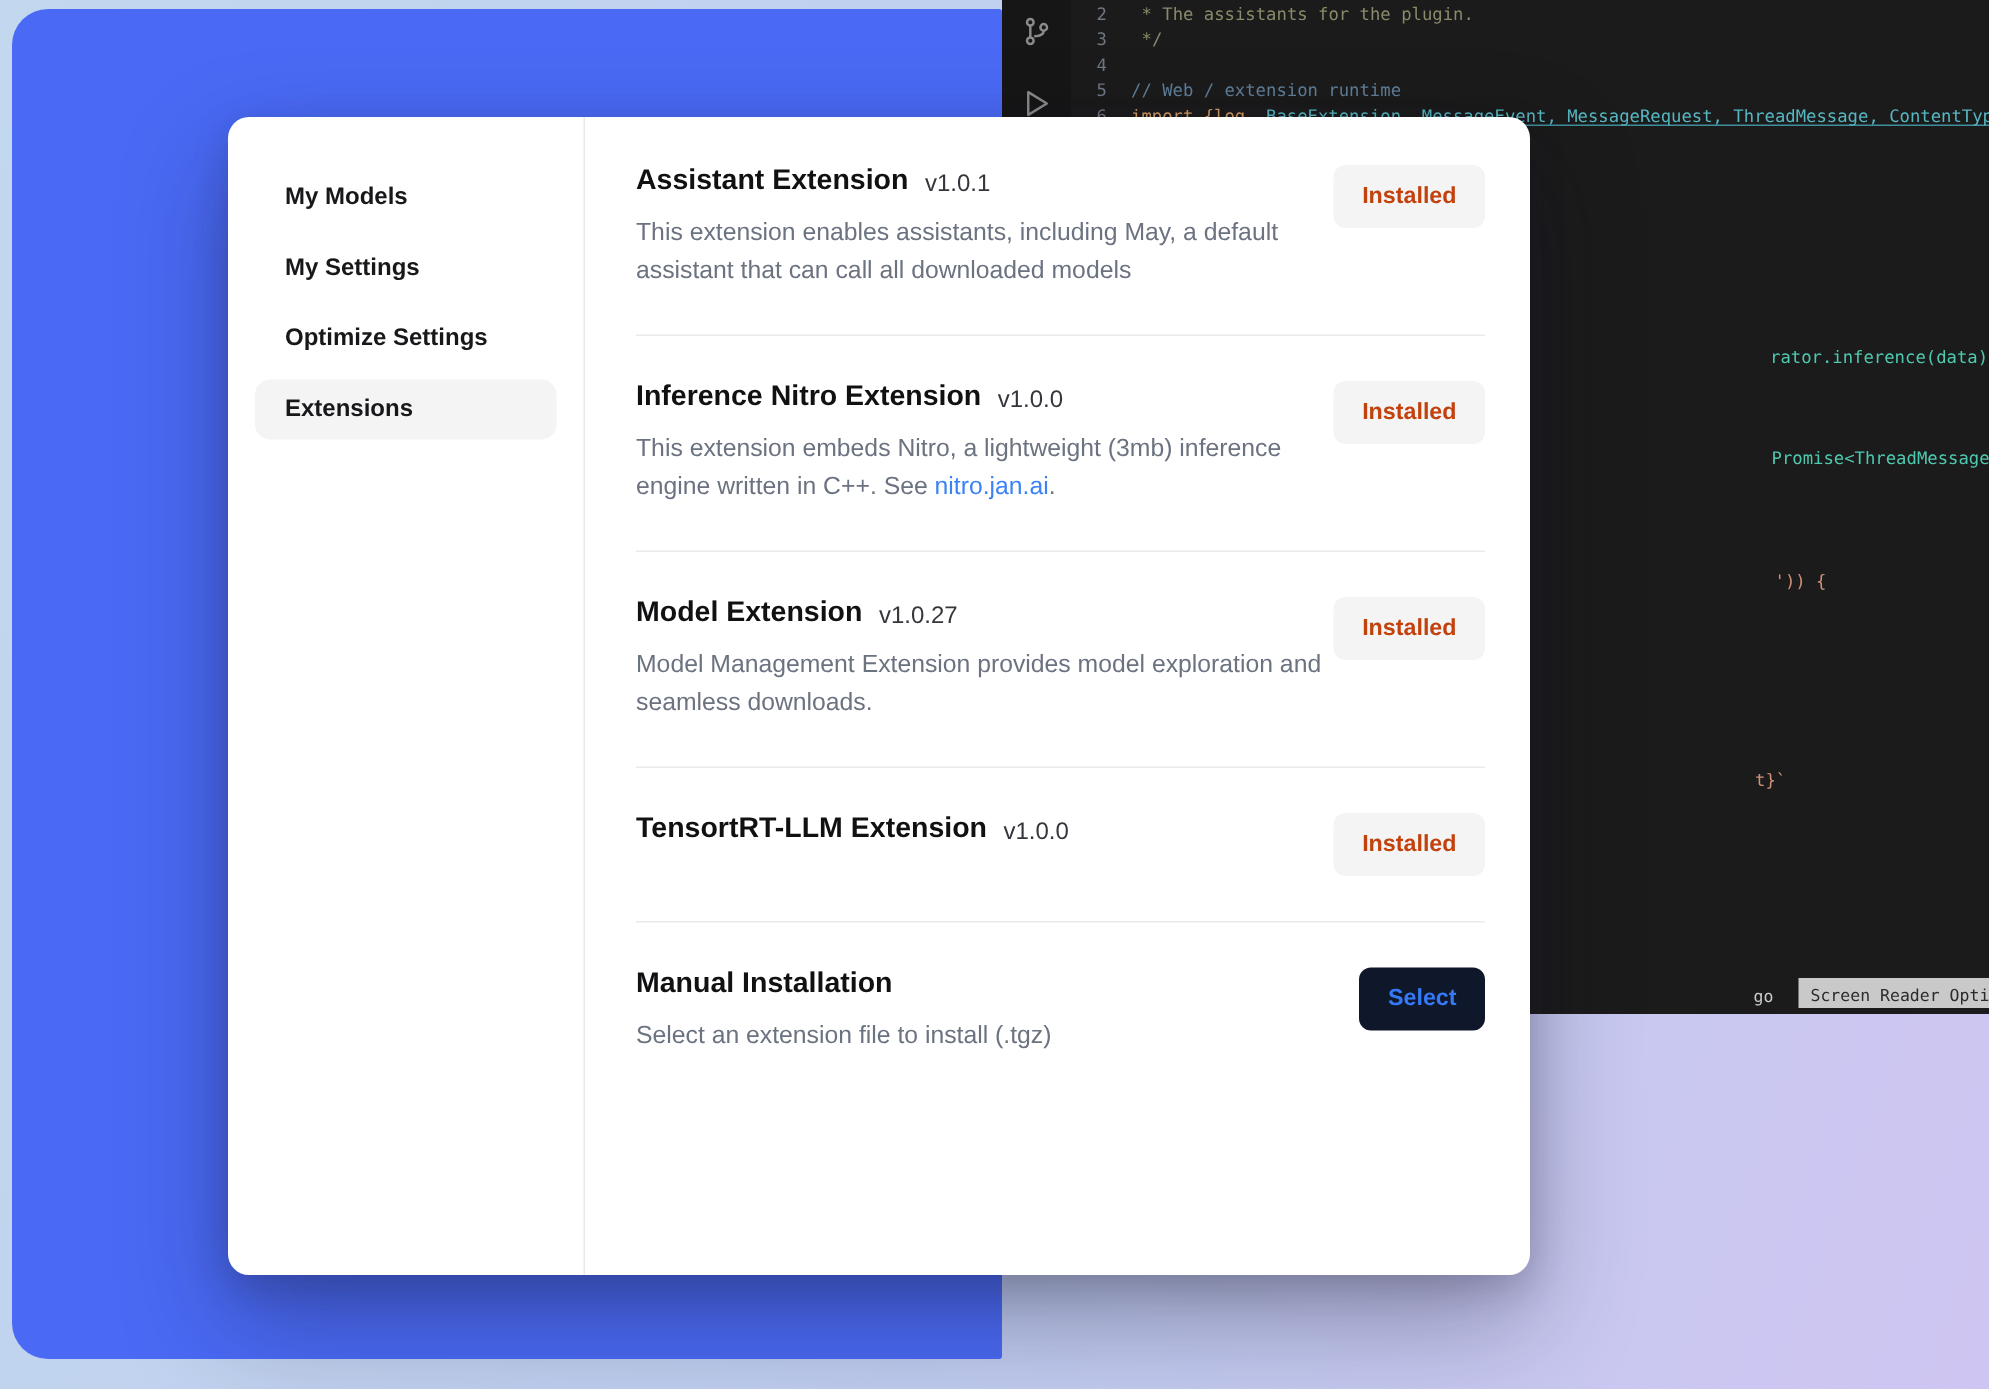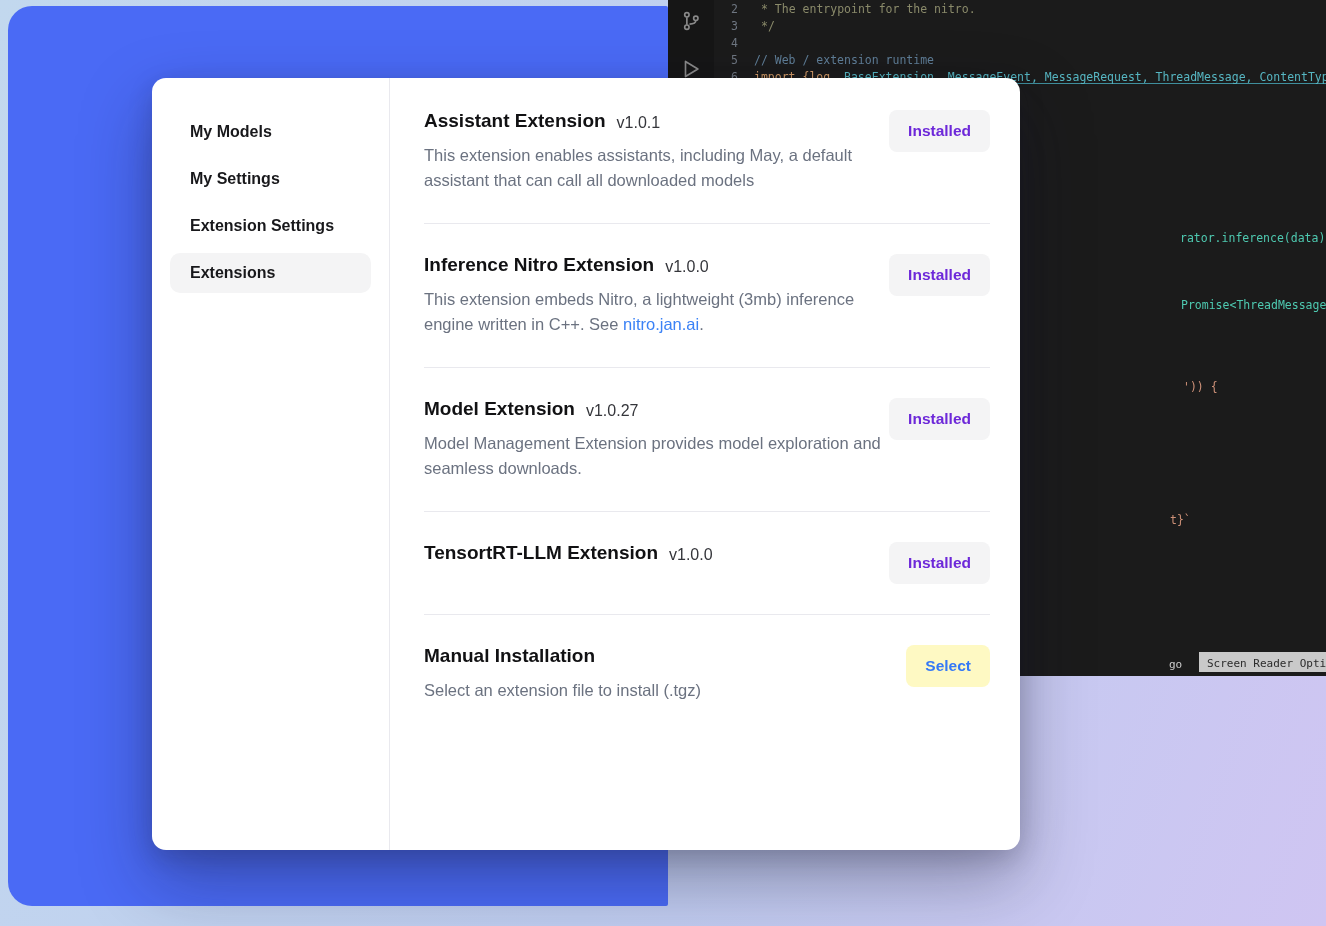--- a/index.html
+++ b/index.html
@@ -69,22 +69,22 @@
   .title-row { display:flex; align-items:flex-end; gap:11px; }
   .ext-title { font-size:19px; font-weight:700; color:#111113; margin:0; }
   .ext-version { font-size:16px; color:#35363b; }
   .ext-desc { font-size:16.5px; line-height:25px; color:#6b7280; margin-top:11px; }
   .ext-link { color:#3b82f6; text-decoration:none; cursor:pointer; }
   .btn {
     margin-left:auto; flex-shrink:0; border:none; border-radius:8px;
     padding:12px 19px; font-size:15.5px; font-weight:700;
     font-family:"Liberation Sans", sans-serif; cursor:pointer;
   }
-  .btn-installed { background:#f4f4f5; color:#6d28d9; }
-  .btn-select { background:#fef9c3; color:#3579f6; }
+  .btn-installed { background:#f4f4f5; color:#c2410c; }
+  .btn-select { background:#0f172a; color:#3579f6; }
 </style>
 </head>
 <body>
 
 <div class="blue-panel"></div>
 
 <div class="editor">
   <div class="activity-bar">
     <svg width="22" height="22" viewBox="0 0 16 16" fill="none" stroke="#8a8a8a" stroke-width="1.2">
       <circle cx="5" cy="3.5" r="1.6"></circle>
@@ -93,21 +93,21 @@
       <path d="M5 5.2v5.6 M11.5 7.6c0 2.2-2.6 2.6-4.6 2.7"></path>
     </svg>
     <svg width="22" height="22" viewBox="0 0 16 16" fill="none" stroke="#8a8a8a" stroke-width="1.2">
       <path d="M4 2.5l9 5.5-9 5.5z" stroke-linejoin="round"></path>
     </svg>
   </div>
 
   <div class="code-area">
     <div class="code-line">
       <span class="ln">2</span>
-      <span class="tok cmt-olive pad1">* The entrypoint for the nitro.</span>
+      <span class="tok cmt-olive pad1">* The assistants for the plugin.</span>
     </div>
     <div class="code-line">
       <span class="ln">3</span>
       <span class="tok cmt-olive pad1">*/</span>
     </div>
     <div class="code-line">
       <span class="ln">4</span>
       <span class="tok"></span>
     </div>
     <div class="code-line">
@@ -127,21 +127,21 @@
 
   <span class="status-left" style="left:501px; top:656px;">go</span>
   <span class="status-chip" style="left:531px; top:652px;">Screen Reader Optimize</span>
 </div>
 
 <div class="modal">
 
   <div class="side">
     <div class="side-item">My Models</div>
     <div class="side-item">My Settings</div>
-    <div class="side-item">Extension Settings</div>
+    <div class="side-item">Optimize Settings</div>
     <div class="side-item active">Extensions</div>
   </div>
 
   <div class="content">
 
     <div class="section first">
       <div class="ext-info">
         <div class="title-row">
           <h3 class="ext-title">Assistant Extension</h3>
           <span class="ext-version">v1.0.1</span>

